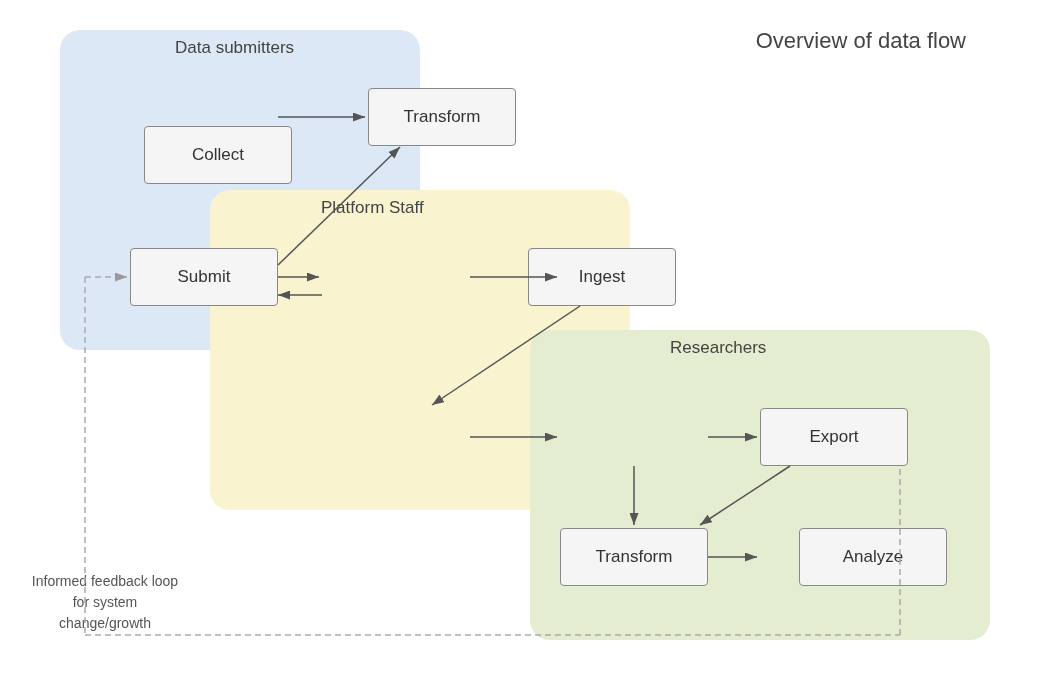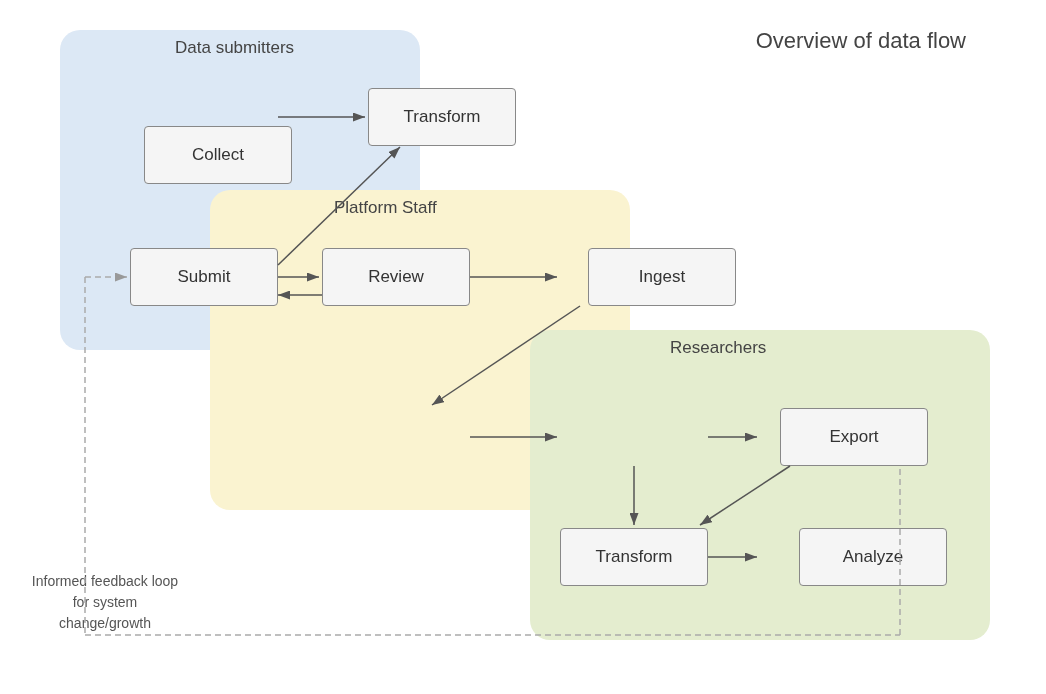--- a/index.html
+++ b/index.html
@@ -95,48 +95,45 @@
 </head>
 <body>
 
 <div class="diagram-container">
 
   <div class="region region-data-submitters"></div>
   <div class="region region-platform-staff"></div>
   <div class="region region-researchers"></div>
 
   <span class="region-label" style="left:175px; top:38px;">Data submitters</span>
-  <span class="region-label" style="left:334px; top:198px;">Platform Staff</span>
+  <span class="region-label" style="left:321px; top:198px;">Platform Staff</span>
   <span class="region-label" style="left:670px; top:338px;">Researchers</span>
 
   <span class="page-title">Overview of data flow</span>
 
   <div class="flow-box" style="left:144px; top:88px;margin-top:38px;">
     <span>Collect</span>
   </div>
 
   <div class="flow-box" style="left:368px; top:88px;">
     <span>Transform</span>
   </div>
 
   <div class="flow-box" style="left:130px; top:248px;">
     <span>Submit</span>
   </div>
 
-  <div class="flow-box" style="left:322px; top:248px;">
-    <span>Review</span>
-  </div>
 
-  <div class="flow-box" style="left:588px; top:248px;">
+  <div class="flow-box" style="left:528px; top:248px;">
     <span>Ingest</span>
   </div>
 
 
 
-  <div class="flow-box" style="left:760px; top:408px;margin-left:20px;">
+  <div class="flow-box" style="left:760px; top:408px;">
     <span>Export</span>
   </div>
 
   <div class="flow-box" style="left:560px; top:528px;">
     <span>Transform</span>
   </div>
 
   <div class="flow-box" style="left:799px; top:528px;">
     <span>Analyze</span>
   </div>

